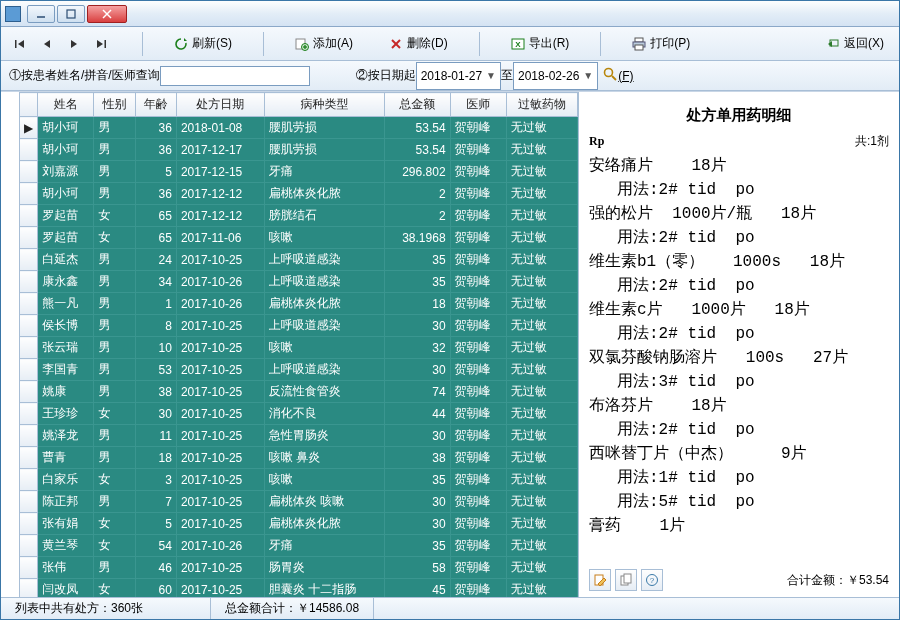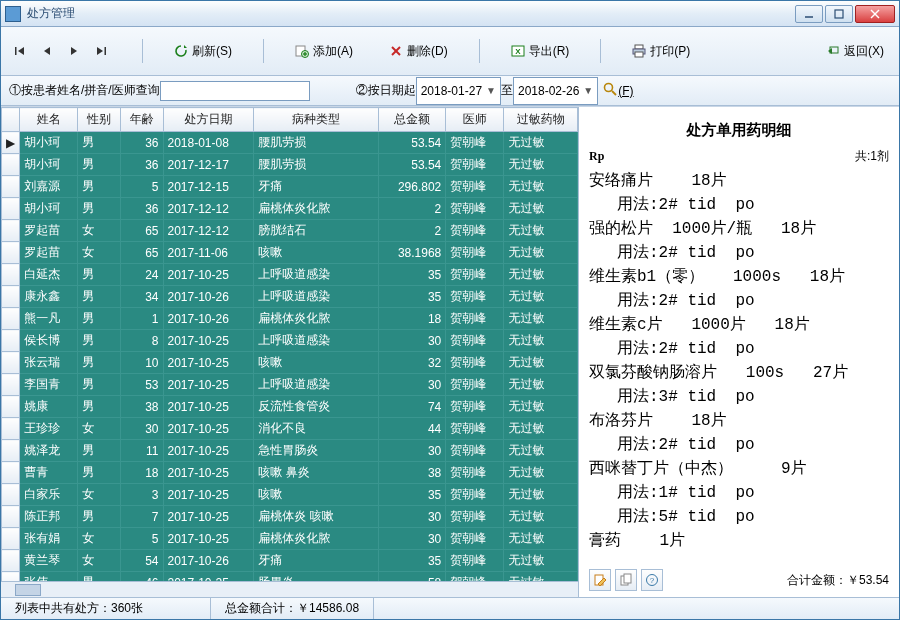--- a/index.html
+++ b/index.html
@@ -5,33 +5,33 @@
 * { box-sizing: border-box; margin: 0; padding: 0; }
 body { font-family: "SimSun", "Microsoft YaHei", sans-serif; font-size: 12px; background: #fff; overflow: hidden; }
 .window { width: 900px; height: 620px; border: 1px solid #3a76a7; display: flex; flex-direction: column; background: #e8eff7; }
 .titlebar { height: 26px; background: linear-gradient(#fdfefe, #e3edf7 50%, #d4e3f3); display: flex; align-items: center; padding: 0 4px; border-bottom: 1px solid #8ba8c8; }
 .titlebar-icon { width: 16px; height: 16px; background: #5b9bd5; margin-right: 6px; border: 1px solid #2d5f8f; }
 .titlebar-title { flex: 1; color: #2b4d73; font-size: 12px; }
 .win-btns { display: flex; gap: 2px; }
 .win-btn { width: 28px; height: 18px; border: 1px solid #7a9cc0; background: linear-gradient(#f2f7fc,#cfe0f0); display: flex; align-items: center; justify-content: center; font-size: 10px; color: #2b4d73; border-radius: 2px; }
 .win-btn.close { background: linear-gradient(#f5a2a2,#d94040); color: #fff; border-color: #a02020; width: 40px; }
 .win-btn svg { width: 10px; height: 10px; }
-.toolbar { height: 49px; background: linear-gradient(#f5f9fd,#e2ecf6); border-bottom: 1px solid #a8bed6; display: flex; align-items: center; padding: 0 6px; gap: 18px; }
+.toolbar { height: 34px; background: linear-gradient(#f5f9fd,#e2ecf6); border-bottom: 1px solid #a8bed6; display: flex; align-items: center; padding: 0 6px; gap: 18px; }
 .tb-group { display: flex; gap: 1px; margin-right: 6px; }
 .tb-sep { width: 1px; height: 24px; background: #a8bed6; margin: 0 4px; }
 .tb-btn { height: 26px; padding: 0 8px; border: 1px solid transparent; background: transparent; display: flex; align-items: center; gap: 4px; font-size: 12px; cursor: pointer; border-radius: 2px; }
 .tb-btn.icon-only { width: 26px; padding: 0; justify-content: center; }
 .tb-btn svg { width: 14px; height: 14px; }
 .tb-spacer { flex: 1; }
 .searchbar { height: 30px; background: linear-gradient(#f5f9fd,#e2ecf6); border-bottom: 1px solid #a8bed6; display: flex; align-items: center; padding: 0 8px; gap: 0; font-size: 12px; }
 .searchbar input[type="text"] { height: 20px; border: 1px solid #7a9cc0; padding: 0 4px; font-size: 12px; }
 .searchbar .date-box { height: 28px; border: 1px solid #7a9cc0; background: #fff; padding: 10px 4px; display: flex; align-items: center; gap: 4px; }
 .searchbar .date-box .dd { font-size: 10px; color: #555; }
 .content { flex: 1; display: flex; overflow: hidden; background: #fff; border-top: 1px solid #c8d6e6; }
-.grid-pane { flex: 1; display: flex; flex-direction: column; overflow: hidden; border-right: 1px solid #a8bed6; }
+.grid-pane { flex: 1; display: flex; flex-direction: row; overflow: hidden; border-right: 1px solid #a8bed6; margin-left: 18px; }
 .grid-scroll { flex: 1; overflow: auto; }
 table.grid { border-collapse: collapse; width: 100%; font-size: 12px; }
 table.grid th { background: linear-gradient(#fefefe,#e6edf5); border: 1px solid #a8bed6; padding: 3px 4px; font-weight: normal; color: #222; white-space: nowrap; }
 table.grid th.rowhdr { width: 16px; }
 table.grid td { border: 1px solid #3a9690; padding: 2px 4px; background: #2a8a82; color: #fff; white-space: nowrap; }
 table.grid td.rowmark { background: linear-gradient(#fefefe,#e6edf5); color: #222; text-align: center; width: 16px; border: 1px solid #a8bed6; }
 table.grid td.num { text-align: right; }
 .hscroll { height: 16px; background: #e8eff7; border-top: 1px solid #a8bed6; position: relative; }
 .hscroll .thumb { position: absolute; left: 14px; top: 2px; width: 26px; height: 12px; background: #c4d4e6; border: 1px solid #8ba8c8; }
 .detail-pane { width: 320px; display: flex; flex-direction: column; padding: 14px 10px 6px; background: #fff; }
@@ -48,21 +48,20 @@
 .statusbar .cell { padding: 0 14px; border-right: 1px solid #a8bed6; height: 100%; display: flex; align-items: center; }
 .underline { text-decoration: underline; }
 </style>
 </head>
 <body>
 
 <div class="window">
 
   <div class="titlebar">
     <div class="titlebar-icon"></div>
-    <div class="titlebar-title">处方管理</div>
     <div class="win-btns">
       <div class="win-btn">
           <svg viewBox="0 0 10 10">
             <line x1="1" y1="8" x2="9" y2="8" stroke="#2b4d73" stroke-width="1.5"></line>
           </svg>
         </div>
       <div class="win-btn">
           <svg viewBox="0 0 10 10">
             <rect x="1" y="1" width="8" height="8" fill="none" stroke="#2b4d73" stroke-width="1.2"></rect>
           </svg>

